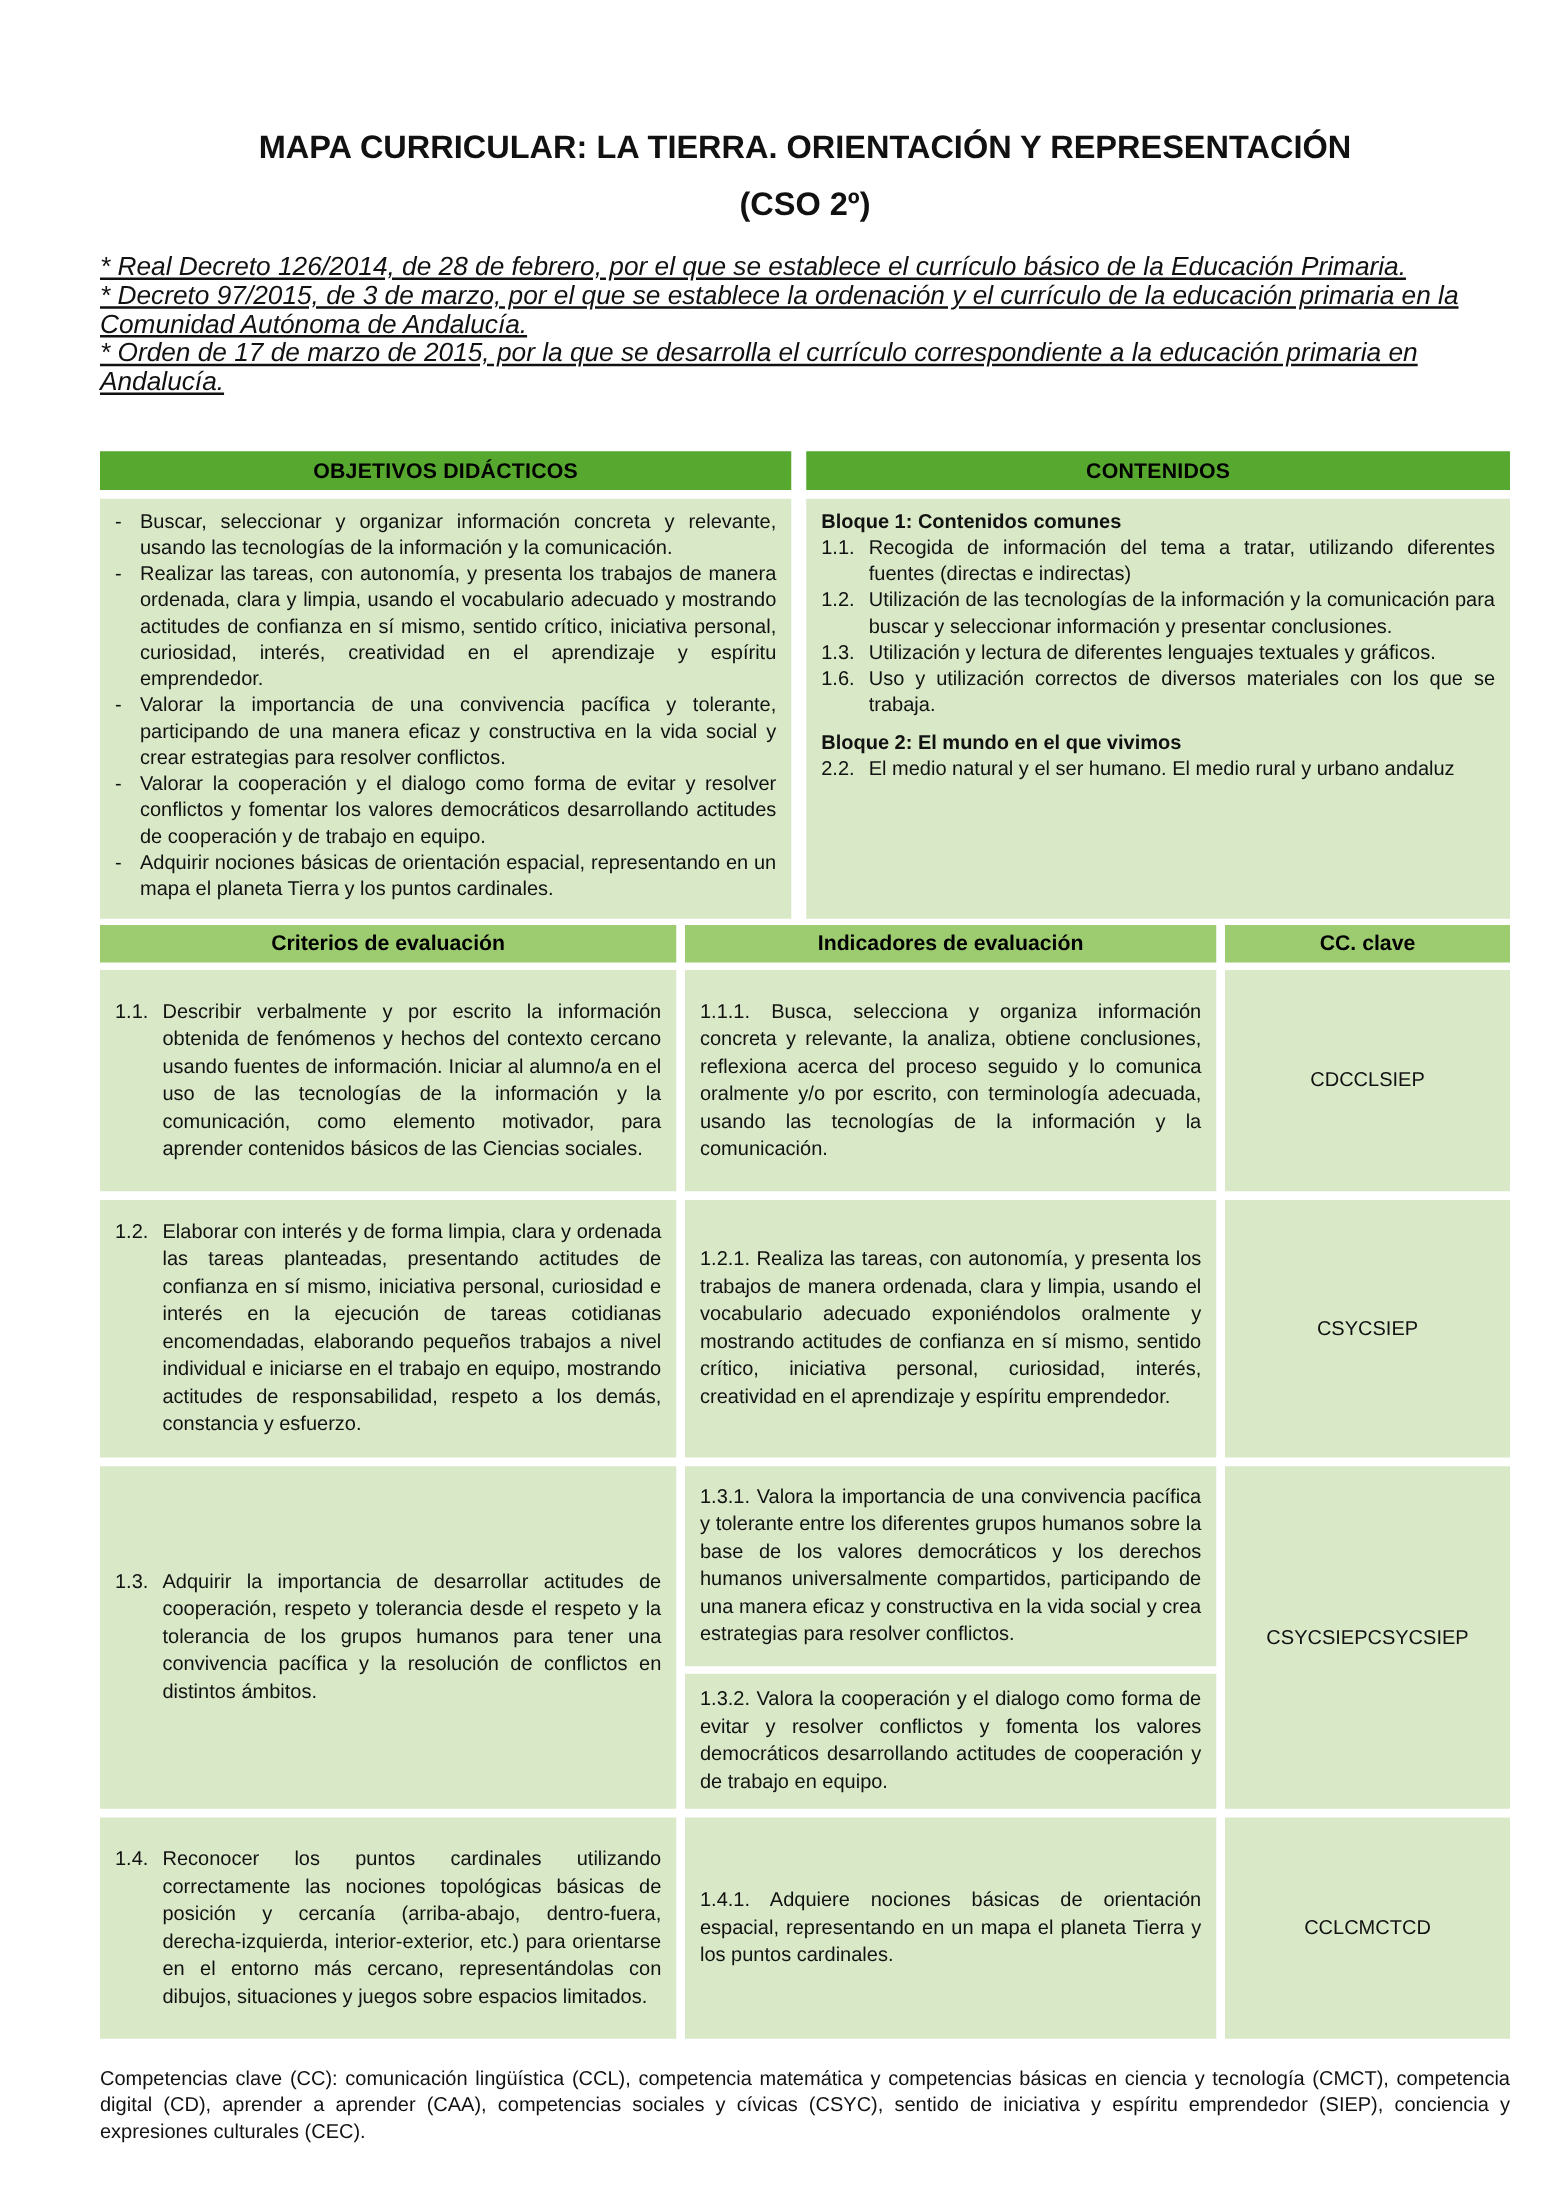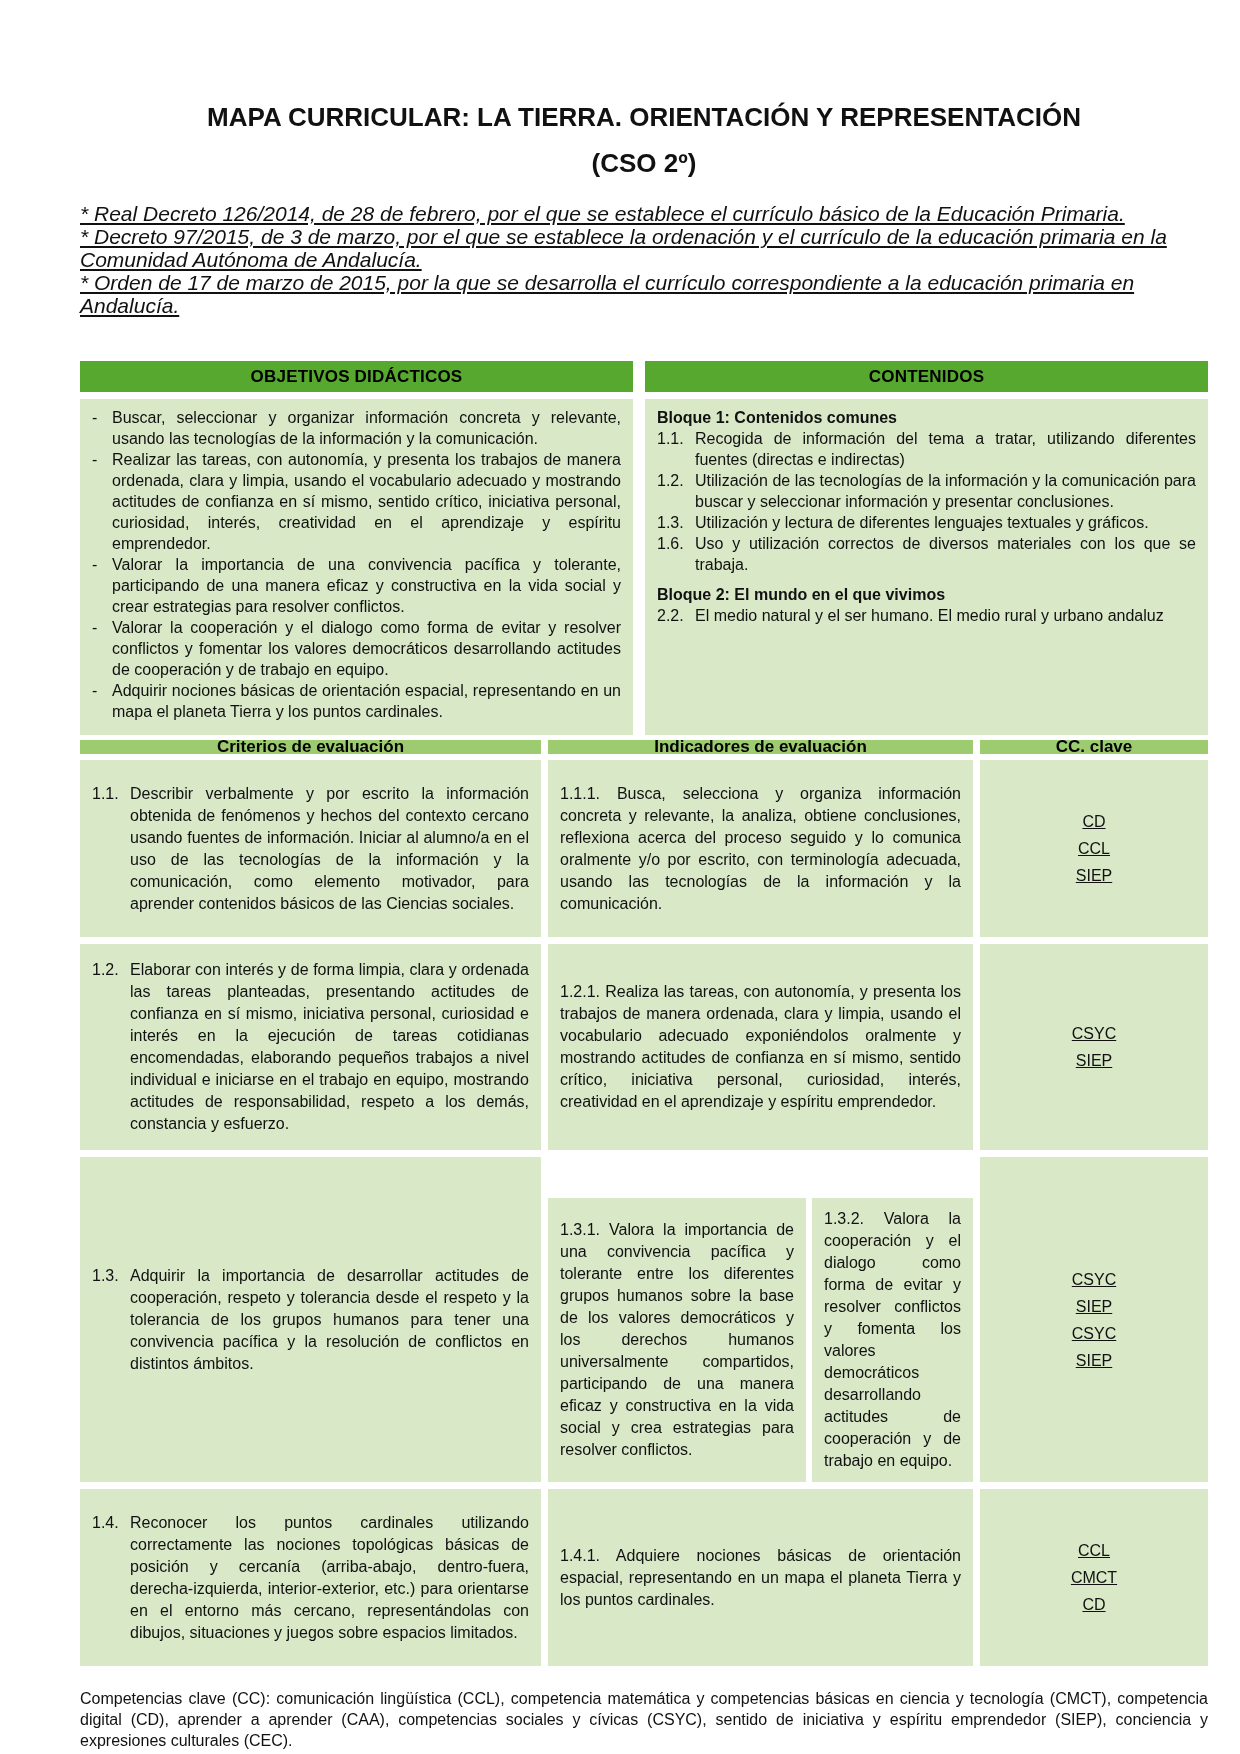--- a/index.html
+++ b/index.html
@@ -48,41 +48,41 @@
   .cont-item .txt { flex: 1; text-align: justify; }
 
   
   .eval-band { margin-top: 7px; height: 34px; }
   .eval-headrow {
     margin-top: 5px;
     display: grid; grid-template-columns: 461px 425px 228px; column-gap: 7px;
   }
   .colhead {
     background: var(--subheader-green, #9dcc70);
-    height: 14px; display: flex; align-items: center; justify-content: center;
+    height: 30px; display: flex; align-items: center; justify-content: center;
     font-weight: bold; font-size: 17px; color: #000;
   }
   .eval-row {
     margin-top: 7px;
     display: grid; grid-template-columns: 461px 425px 228px; column-gap: 7px;
   }
   .eval-row.first { margin-top: 6px; }
   .row-1 { min-height: 177px; }
   .row-2 { min-height: 206px; }
   .row-4 { min-height: 177px; }
 
   .vcell { display: flex; flex-direction: column; justify-content: center; box-sizing: border-box; padding: 10px 12px; font-size: 16px; line-height: 22px; }
   .hang { display: flex; }
   .hang .num { flex: 0 0 38px; }
   .hang .txt { flex: 1; text-align: justify; }
   .ind { margin: 0; text-align: justify; }
 
-  .cc { display: flex; flex-direction: column; align-items: center; justify-content: center; font-size: 16px; line-height: 27px; box-sizing: border-box; text-decoration: underline; }
-
-  .subcol { display: flex; flex-direction: row; gap: 6px; margin-top: 41px; }
+  .cc { display: flex; flex-direction: row; align-items: center; justify-content: center; font-size: 16px; line-height: 27px; box-sizing: border-box; }
+
+  .subcol { display: flex; flex-direction: column; gap: 6px; }
   .subcol .sub1 { min-height: 160px; flex: 1 1 auto; }
   .subcol .sub2 { min-height: 108px; flex: 0 1 auto; }
 
   
   .footer { margin-top: 22px; font-size: 16px; line-height: 21px; text-align: justify; }
 </style>
 </head>
 <body>
 
 <div class="content">

